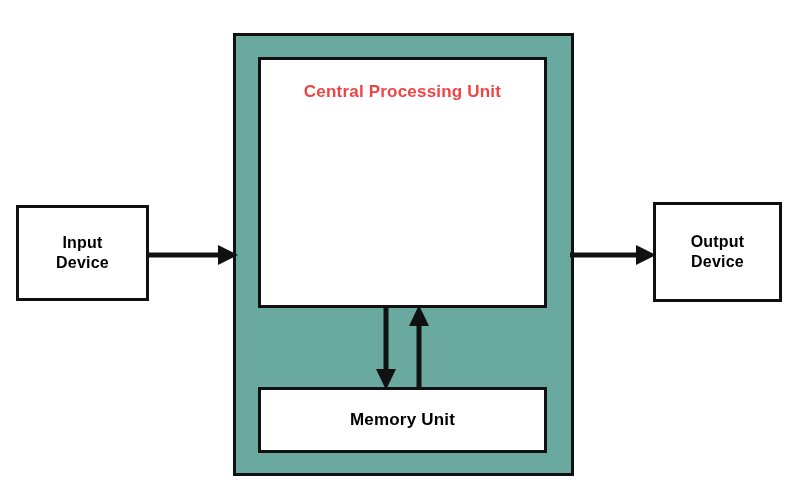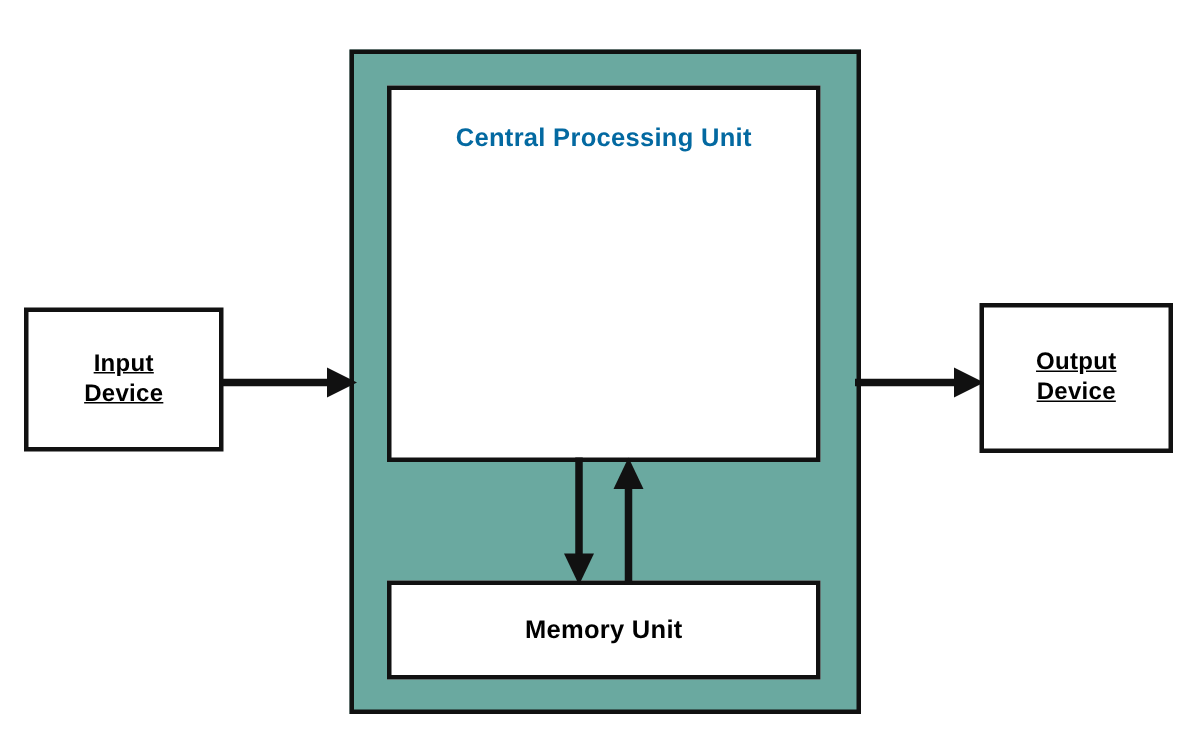--- a/index.html
+++ b/index.html
@@ -57,21 +57,21 @@
     padding: 0;
   }
   #cpu-title {
     position: absolute;
     left: 0;
     right: 0;
     top: 22px;
     text-align: center;
     font-size: 17px;
     font-weight: bold;
-    color: #0369a1;
+    color: #ef4444;
   }
 
   
   .unit-pink {
     background: #f4a2c8;
     border: 3px solid #111111;
     font-size: 17px;
   }
   #control-unit {
     left: 279px;
@@ -118,21 +118,21 @@
   .arrow svg {
     display: block;
     overflow: visible;
   }
 
   #arrow-input-to-cpu   { left: 148px; top: 243px; width: 90px;  height: 24px; }
   #arrow-cpu-to-output  { left: 570px; top: 243px; width: 86px;  height: 24px; }
   #arrow-cpu-to-memory  { left: 374px; top: 305px; width: 24px;  height: 85px; }
   #arrow-memory-to-cpu  { left: 407px; top: 305px; width: 24px;  height: 85px; }
 
-  .lbl-line { display: block; text-decoration: underline; }
+  .lbl-line { display: block; }
 </style>
 </head>
 <body>
 
 <div id="canvas">
 
   <div id="system-chassis"></div>
 
   <div class="box" id="cpu-box">
     <div id="cpu-title">Central Processing Unit</div>

